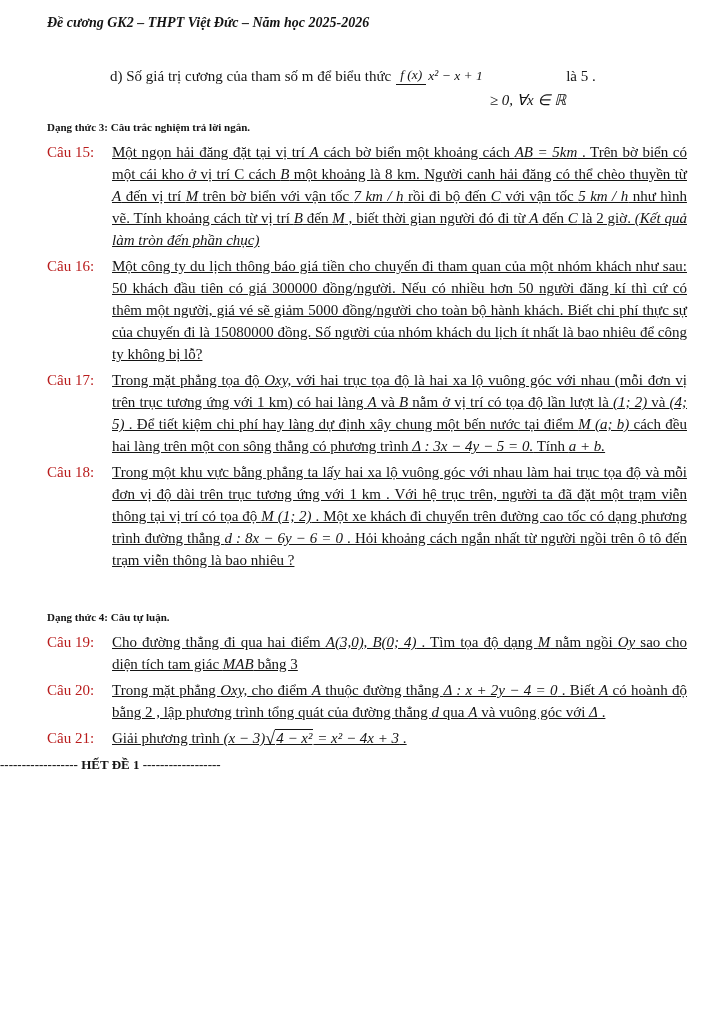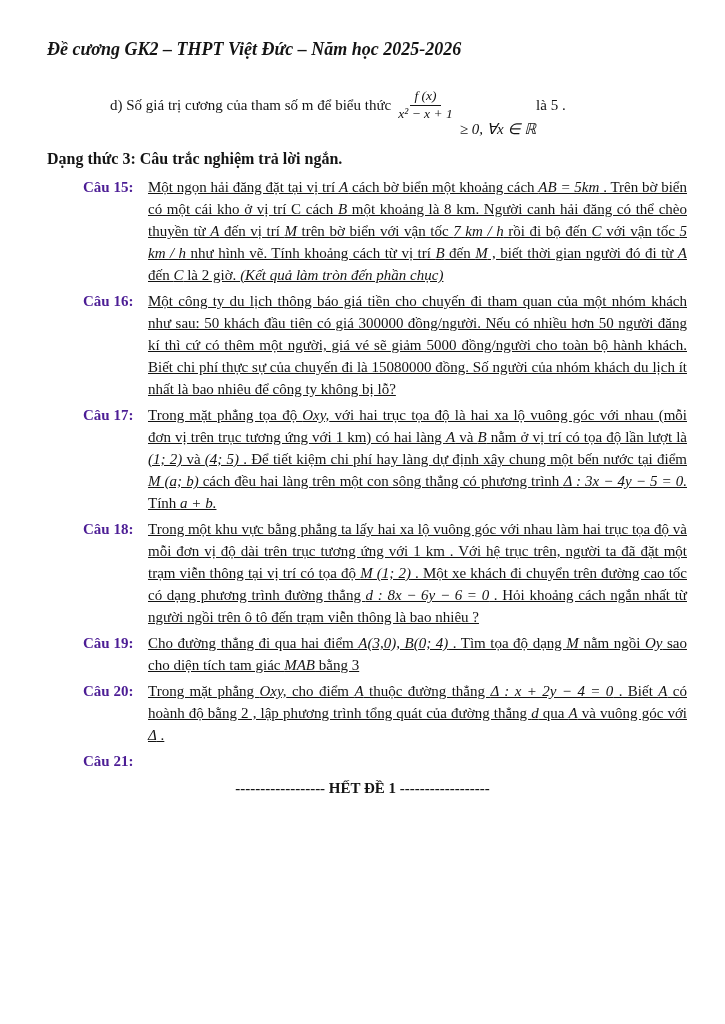--- a/index.html
+++ b/index.html
@@ -3,58 +3,57 @@
 <meta charset="utf-8">
 <style>
   html,body{margin:0;padding:0;}
   body{
     width:725px;height:1024px;background:#ffffff;
     font-family:"Liberation Serif", serif;color:#141414;
     overflow:hidden;
   }
   .page{position:relative;width:725px;height:1024px;}
   .doc-header{
-    font-weight:bold;font-style:italic;font-size:18px;
+    font-weight:bold;font-style:italic;font-size:14px;
     padding:15px 40px 0 47px;
-    margin-top:24px;
   }
   .d-item{
     display:flex;align-items:center;
     margin:12px 40px 2px 110px;font-size:15px;
   }
   .d-item .seg-wrap{display:inline-flex;align-items:center;flex-wrap:wrap;}
   .section-heading{
-    font-weight:bold;font-size:16px;
+    font-weight:bold;font-size:11px;
     margin:12px 40px 8px 47px;
   }
   #sections > .section-heading:not(:first-child){margin-top:40px;}
   .question{
     display:flex;align-items:flex-start;
     margin:0 38px 4px 47px;
     font-size:15px;line-height:22px;
   }
   .q-label{
-    color:#4c1d95;font-weight:bold;flex:0 0 65px;margin-left:36px;
+    color:#b91c1c;font-weight:normal;flex:0 0 65px;
   }
   .q-body{flex:1;text-align:justify;text-decoration:underline;}
   .seg-m{font-style:italic;margin-top:48px;}
   .seg-i{font-style:italic;}
   .seg-n{font-style:normal;}
   .frac{
-    display:inline-flex;flex-direction:column;align-items:center;
+    display:inline-flex;flex-direction:row;align-items:center;
     vertical-align:middle;font-style:italic;font-size:13.5px;
     line-height:1.25;margin:0 5px;
   }
   .frac .num{border-bottom:1.2px solid #141414;padding:0 4px;}
   .frac .den{padding:0 2px;}
   .sqrt{white-space:nowrap;font-style:italic;}
   .sqrt .rad{font-style:normal;font-size:18px;vertical-align:-1px;}
   .sqrt .radicand{border-top:1.2px solid #141414;padding:0 1px;}
   .doc-footer{
-    text-align:center;font-weight:bold;font-size:15px;
+    text-align:left;font-weight:bold;font-size:13px;
     margin-top:8px;
   }
 </style>
 </head>
 <body>
 
 <div class="page">
   <div class="doc-header">Đề cương GK2 – THPT Việt Đức – Năm học 2025-2026</div>
 
   <div class="d-item">
@@ -81,27 +80,29 @@
         <span class="q-body"><span class="seg-n">Một công ty du lịch thông báo giá tiền cho chuyến đi tham quan của một nhóm khách như sau: 50 khách đầu tiên có giá 300000 đồng/người. Nếu có nhiều hơn 50 người đăng kí thì cứ có thêm một người, giá vé sẽ giảm 5000 đồng/người cho toàn bộ hành khách. Biết chi phí thực sự của chuyến đi là 15080000 đồng. Số người của nhóm khách du lịch ít nhất là bao nhiêu để công ty không bị lỗ?</span></span>
       </div>
       <div class="question">
         <span class="q-label">Câu 17:</span>
         <span class="q-body"><span class="seg-n">Trong mặt phẳng tọa độ </span><span class="seg-m">Oxy,</span><span class="seg-n"> với hai trục tọa độ là hai xa lộ vuông góc với nhau (mỗi đơn vị trên trục tương ứng với 1 km) có hai làng </span><span class="seg-m">A</span><span class="seg-n"> và </span><span class="seg-m">B</span><span class="seg-n"> nằm ở vị trí có tọa độ lần lượt là </span><span class="seg-m">(1; 2)</span><span class="seg-n"> và </span><span class="seg-m">(4; 5)</span><span class="seg-n"> . Để tiết kiệm chi phí hay làng dự định xây chung một bến nước tại điểm </span><span class="seg-m">M (a; b)</span><span class="seg-n"> cách đều hai làng trên một con sông thẳng có phương trình </span><span class="seg-m">Δ : 3x − 4y − 5 = 0.</span><span class="seg-n"> Tính </span><span class="seg-m">a + b.</span></span>
       </div>
       <div class="question">
         <span class="q-label">Câu 18:</span>
         <span class="q-body"><span class="seg-n">Trong một khu vực bằng phẳng ta lấy hai xa lộ vuông góc với nhau làm hai trục tọa độ và mỗi đơn vị độ dài trên trục tương ứng với 1 km . Với hệ trục trên, người ta đã đặt một trạm viễn thông tại vị trí có tọa độ </span><span class="seg-m">M (1; 2)</span><span class="seg-n"> . Một xe khách đi chuyển trên đường cao tốc có dạng phương trình đường thẳng </span><span class="seg-m">d : 8x − 6y − 6 = 0</span><span class="seg-n"> . Hỏi khoảng cách ngắn nhất từ người ngồi trên ô tô đến trạm viễn thông là bao nhiêu ?</span></span>
       </div>
+      <div class="section-heading">Dạng thức 4: Câu tự luận.</div>
       <div class="question">
         <span class="q-label">Câu 19:</span>
         <span class="q-body"><span class="seg-n">Cho đường thẳng đi qua hai điểm </span><span class="seg-m">A(3,0), B(0; 4)</span><span class="seg-n"> . Tìm tọa độ dạng </span><span class="seg-m">M</span><span class="seg-n"> nằm ngồi </span><span class="seg-m">Oy</span><span class="seg-n"> sao cho diện tích tam giác </span><span class="seg-m">MAB</span><span class="seg-n"> bằng 3</span></span>
       </div>
       <div class="question">
         <span class="q-label">Câu 20:</span>
         <span class="q-body"><span class="seg-n">Trong mặt phẳng </span><span class="seg-m">Oxy,</span><span class="seg-n"> cho điểm </span><span class="seg-m">A</span><span class="seg-n"> thuộc đường thẳng </span><span class="seg-m">Δ : x + 2y − 4 = 0</span><span class="seg-n"> . Biết </span><span class="seg-m">A</span><span class="seg-n"> có hoành độ bằng 2 , lập phương trình tổng quát của đường thẳng </span><span class="seg-m">d</span><span class="seg-n"> qua </span><span class="seg-m">A</span><span class="seg-n"> và vuông góc với </span><span class="seg-m">Δ</span><span class="seg-n"> .</span></span>
       </div>
       <div class="question">
         <span class="q-label">Câu 21:</span>
+        <span class="q-body"><span class="seg-n">Giải phương trình </span><span class="seg-m">(x − 3)</span><span class="sqrt"><span class="rad">√</span><span class="radicand">4 − x²</span></span><span class="seg-m"> = x² − 4x + 3</span><span class="seg-n"> .</span></span>
       </div>
     </div>
 
   <div class="doc-footer">------------------ HẾT ĐỀ 1 ------------------</div>
 </div>
 
 </body></html>

